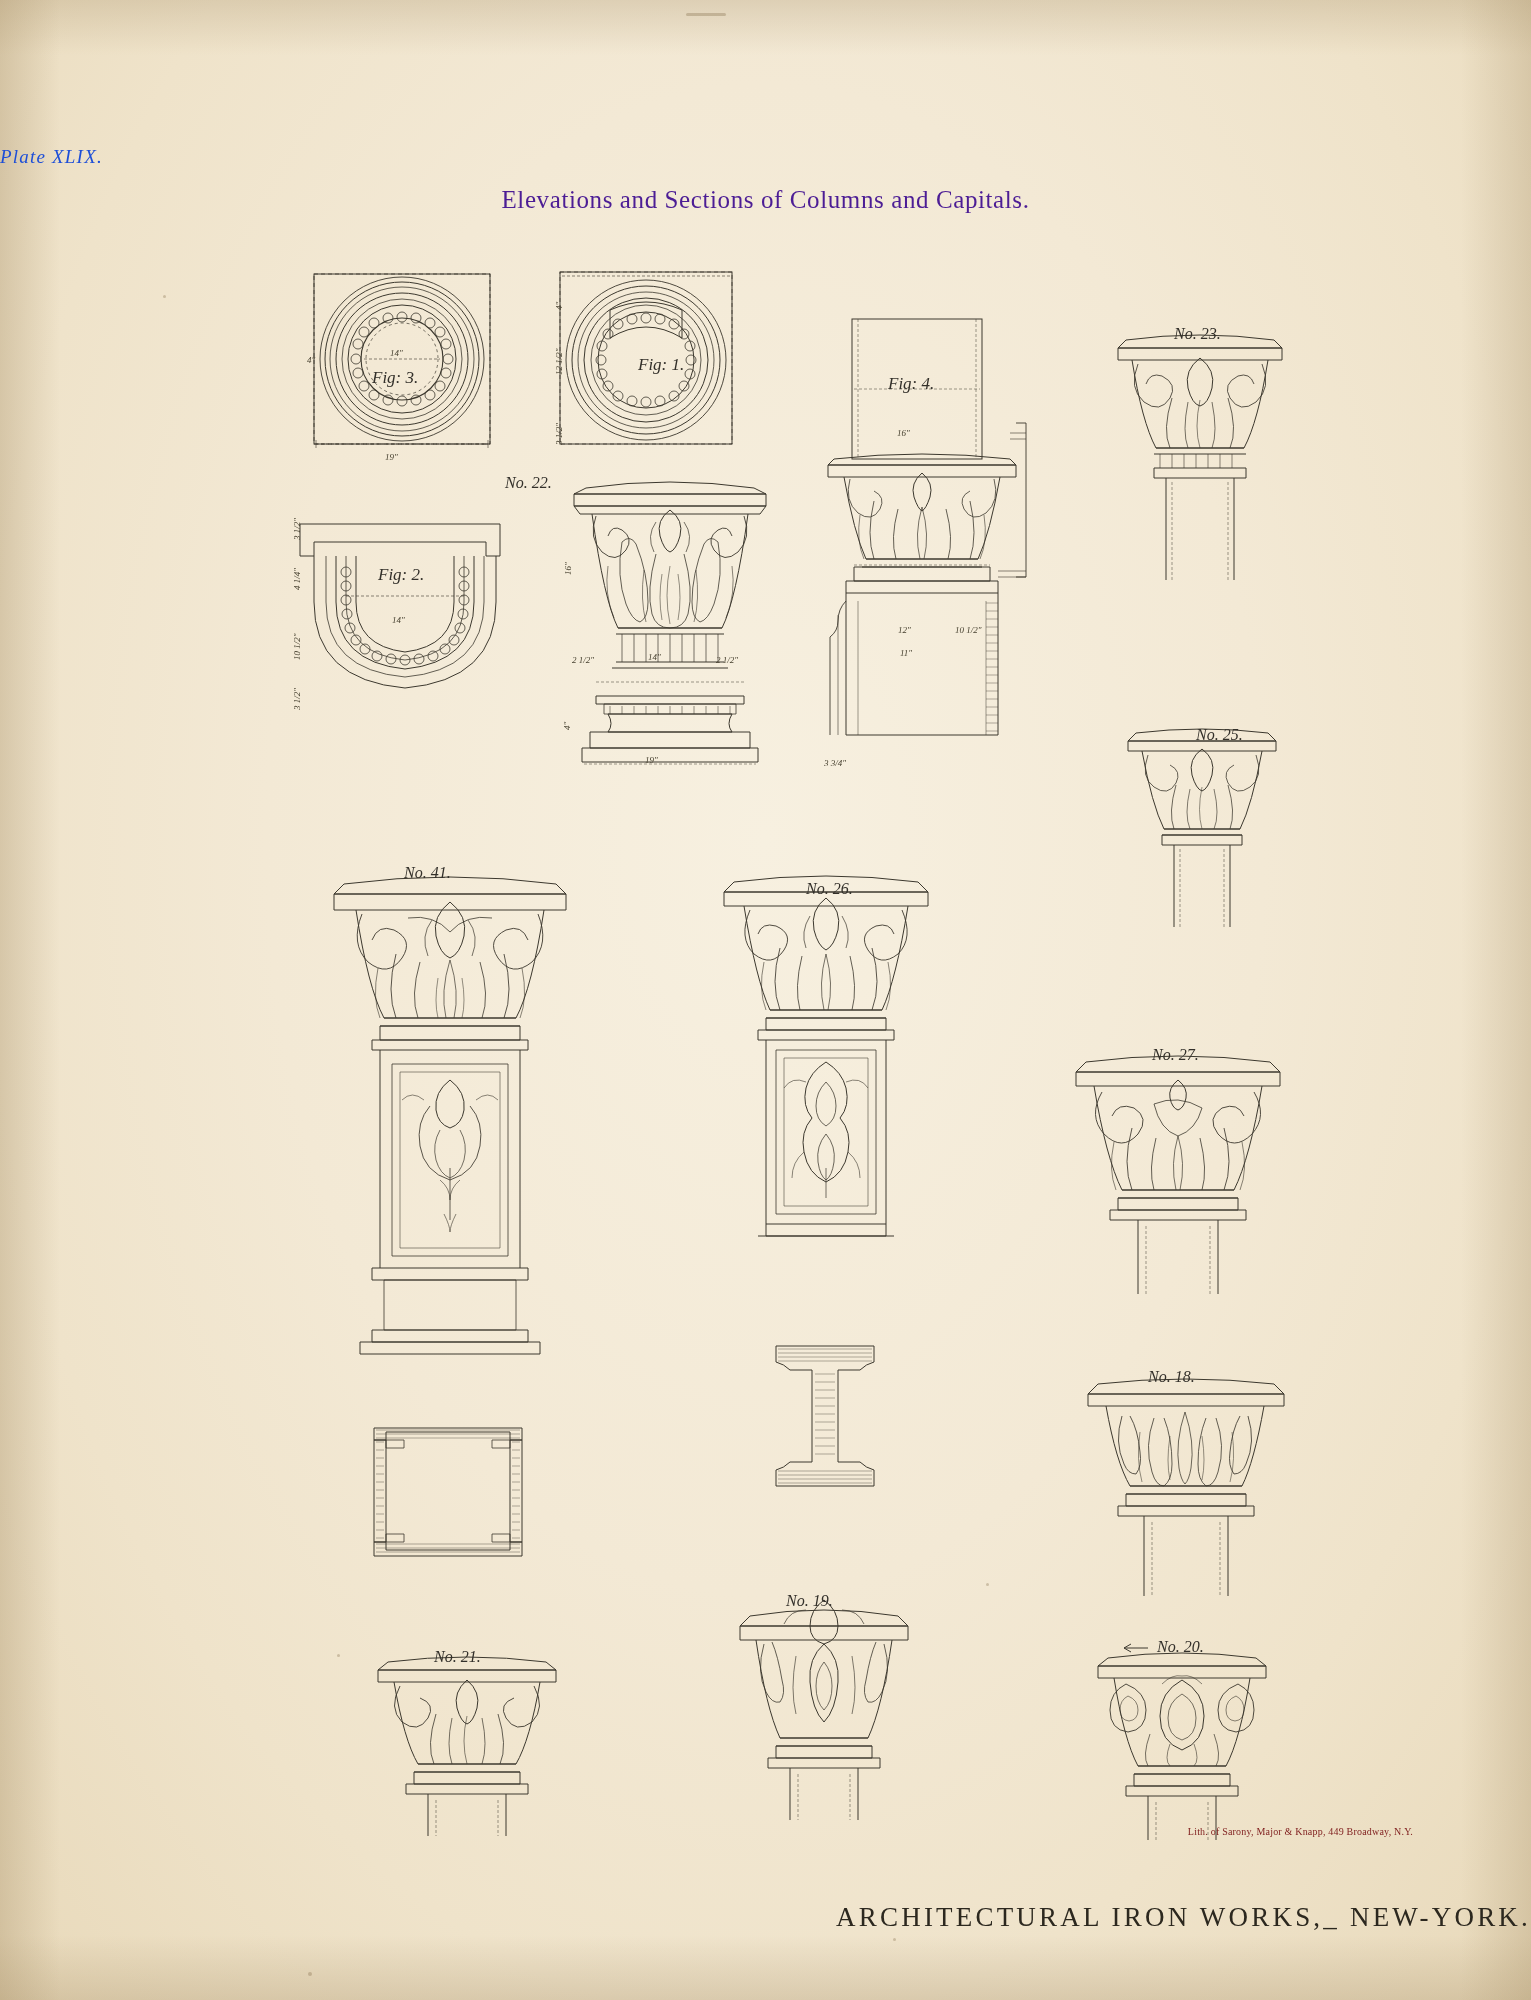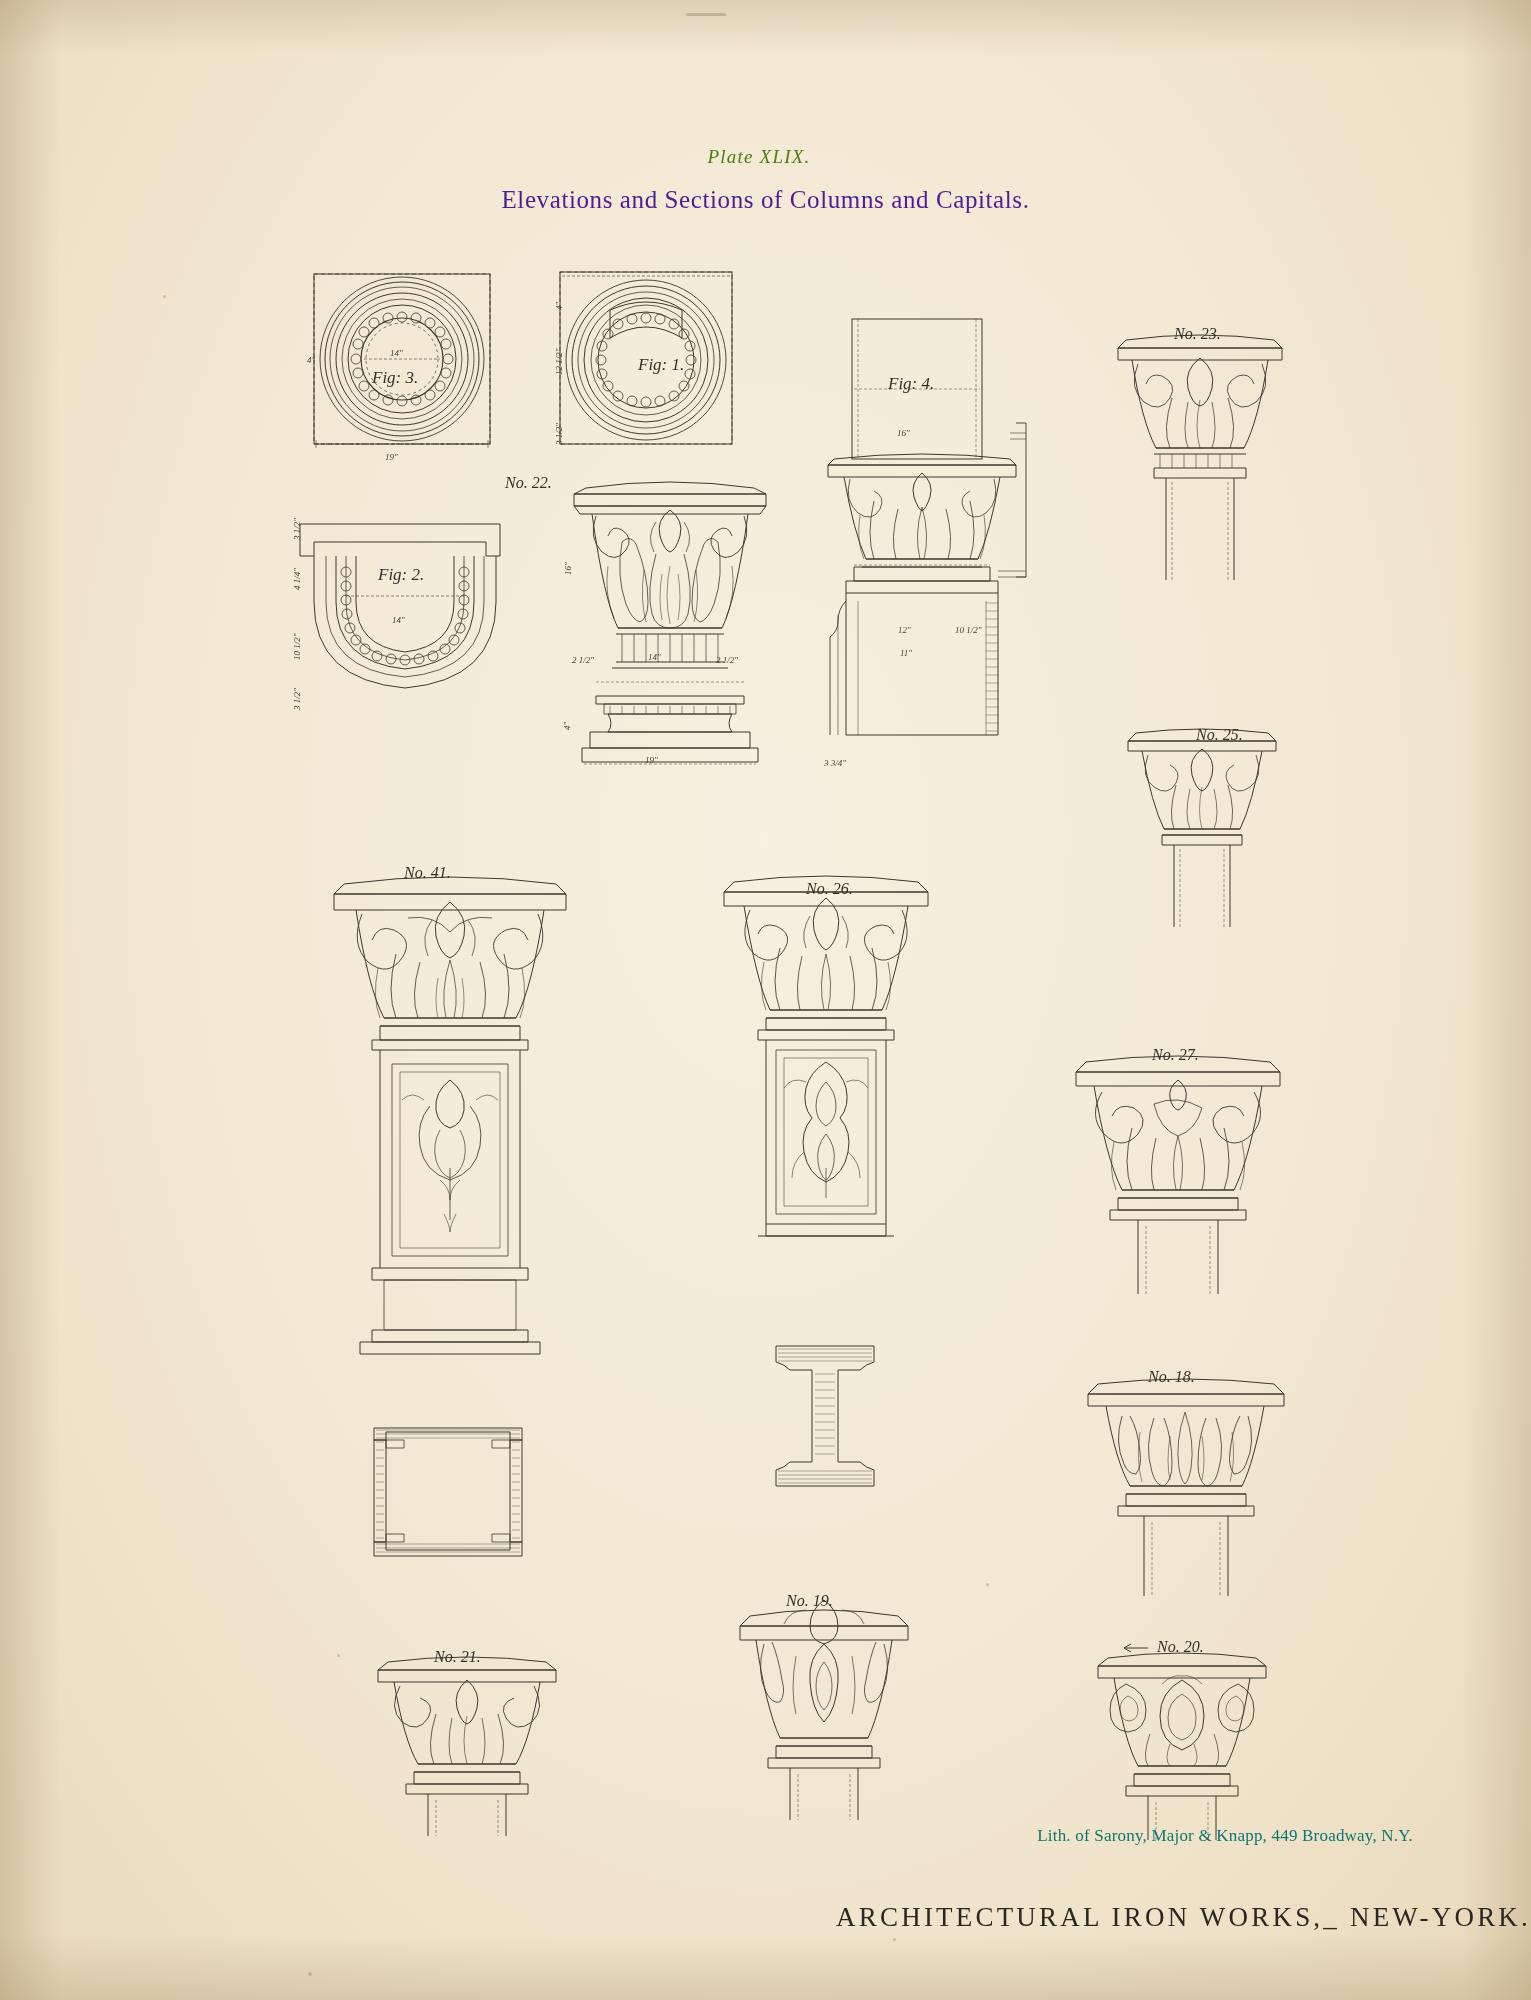--- a/index.html
+++ b/index.html
@@ -25,34 +25,34 @@
       linear-gradient(180deg, rgba(168,145,105,.28) 0px, rgba(168,145,105,0) 55px),
       linear-gradient(0deg, rgba(168,145,105,.30) 0px, rgba(168,145,105,0) 65px);
     pointer-events:none;
   }
   .speck{position:absolute;border-radius:50%;background:rgba(120,96,60,.30);}
 
   .sheet{position:absolute;inset:0;}
 
   
   .plate-no{
-    position:absolute;left:0;right:13px;top:146px;text-align:center;
-    font-style:italic;font-size:19px;letter-spacing:1.2px;color:#4d7c0f;
+    position:absolute;left:0;right:13px;top:146px;
+    font-style:italic;font-size:19px;letter-spacing:1.2px;color:#1d4ed8;
   }
   .plate-title{
     position:absolute;left:0;right:0;top:186px;text-align:center;
     font-size:25px;letter-spacing:.6px;color:#4c1d95;
   }
   .footer-title{
     position:absolute;left:0;right:0;top:1902px;text-align:right;
     font-size:27px;letter-spacing:3.2px;color:#2c281f;
   }
   .litho{
     position:absolute;right:118px;top:1826px;
-    font-size:17px;letter-spacing:.2px;color:#0f766e;white-space:nowrap;
+    font-size:10px;letter-spacing:.2px;color:#7f1d1d;white-space:nowrap;
   }
   .fig-label{
     position:absolute;font-style:italic;font-size:17px;color:#33302a;white-space:nowrap;
   }
   .no-label{
     position:absolute;font-style:italic;font-size:16px;color:#33302a;white-space:nowrap;
   }
   .dim{
     position:absolute;font-style:italic;font-size:9px;color:#46402f;white-space:nowrap;
   }

